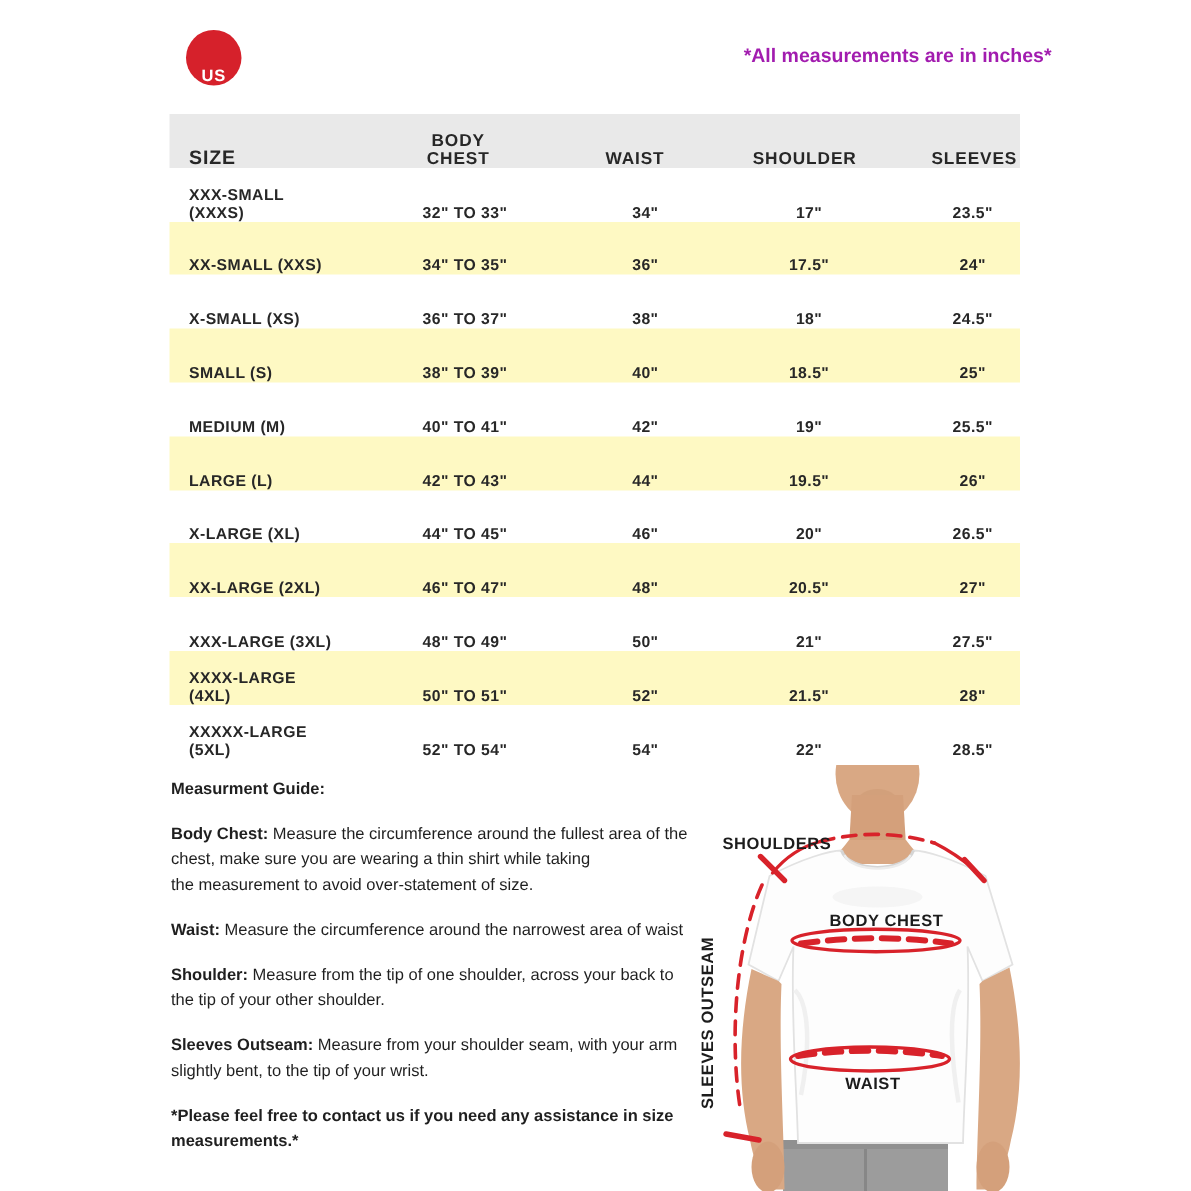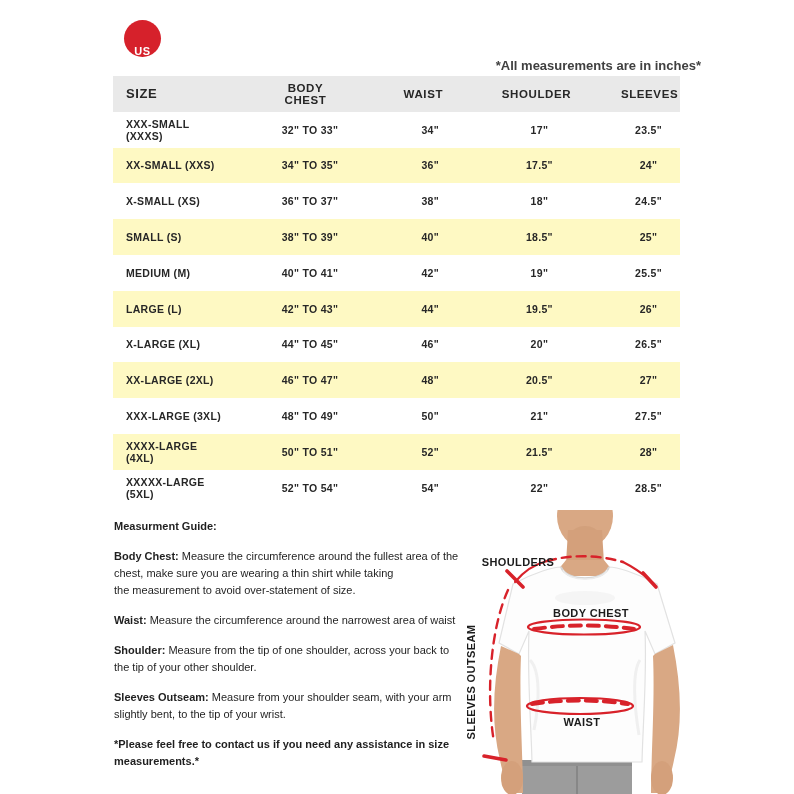--- a/index.html
+++ b/index.html
@@ -6,25 +6,25 @@
   .page{position:relative;width:794px;height:794px;background:#fff;overflow:hidden;
         font-family:"Liberation Sans",sans-serif;color:#272727;}
 
   
   .logo{position:absolute;left:116px;top:20px;display:flex;align-items:center;}
   .logo-word{font-size:28px;font-weight:bold;letter-spacing:-1.2px;color:#3d3d3d;line-height:38px;}
   .logo-amp{color:#9d9d9d;}
   .logo-badge{width:37px;height:37px;border-radius:50%;background:#d6212b;color:#fff;
               display:flex;align-items:flex-end;justify-content:center;
               font-size:11px;font-weight:bold;margin-left:8px;letter-spacing:.5px;}
-  .top-note{position:absolute;top:29px;right:93px;color:#404040;font-weight:bold;font-size:13px;margin-top:29px;}
+  .top-note{position:absolute;top:29px;right:93px;color:#a21caf;font-weight:bold;font-size:13px;}
 
   
   .size-table{position:absolute;left:113px;top:76px;width:567px;}
-  .t-row{display:flex;height:35.8px;align-items:center;gap:48px;}
+  .t-row{display:flex;height:35.8px;align-items:flex-end;gap:48px;}
   .t-row.alt{background:#fef9c3;}
   .t-head{background:#e9e9e9;}
   .t-cell{font-weight:bold;color:#272727;font-size:10.5px;letter-spacing:.3px;text-align:center;}
   .c0{width:28%;text-align:left;padding-left:13px;box-sizing:border-box;}
   .c1{width:22%;} .c2{width:17%;} .c3{width:16%;} .c4{width:17%;}
   .t-head .t-cell{font-size:11.5px;letter-spacing:.6px;}
   .t-head .c0{font-size:13px;}
 
   
   .guide{position:absolute;left:114px;top:518px;width:358px;font-size:11px;

